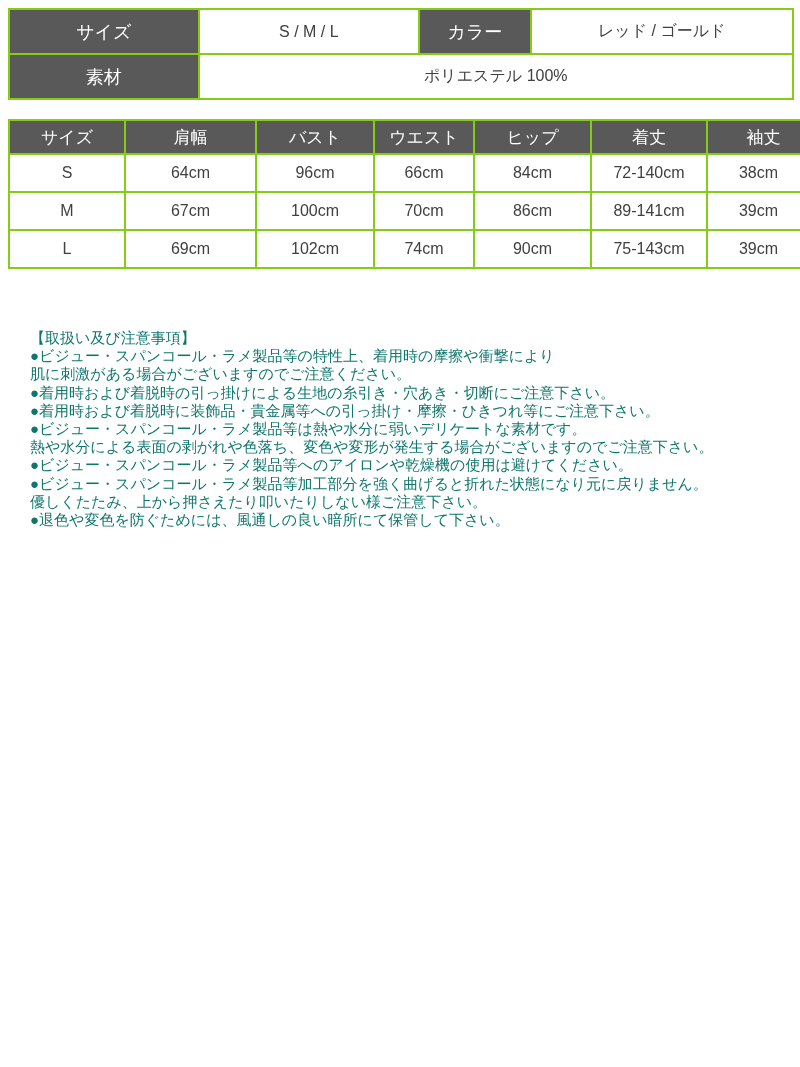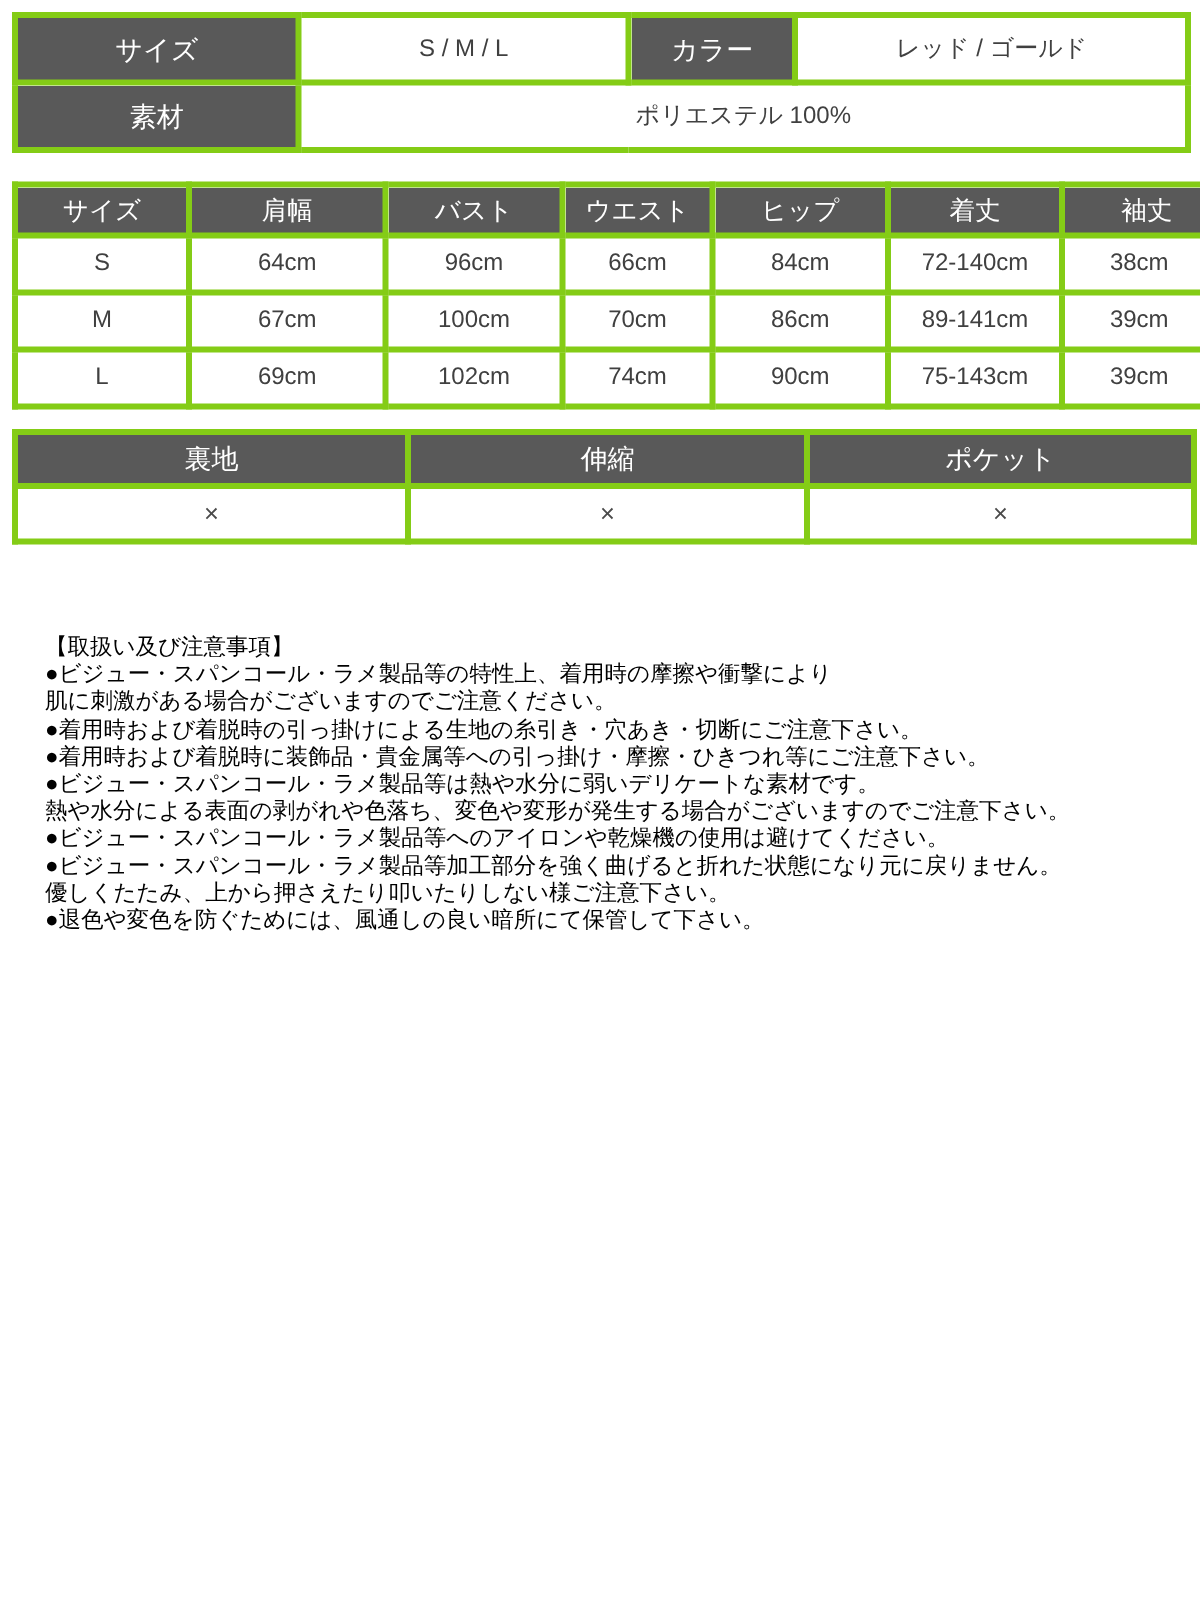--- a/index.html
+++ b/index.html
@@ -10,21 +10,21 @@
     color: #3d3d3d;
   }
   .page { padding: 8px; width: 800px; }
 
   table {
     border-collapse: collapse;
     table-layout: fixed;
     width: 786px;
   }
   td {
-    border: 4px solid #84cc16;
+    border: 2px solid #84cc16;
     text-align: center;
     vertical-align: middle;
     font-weight: normal;
     overflow: hidden;
     white-space: nowrap;
   }
   .dark {
     background: #595959;
     color: #ffffff;
     font-size: 18px;
@@ -71,21 +71,21 @@
   .col-b2 { width: 266px; }
   .col-b3 { width: 258px; }
 
   .mark { font-size: 17px; color: #4a4a4a; }
 
   
   .notes {
     margin-top: 60px;
     padding-left: 22px;
     padding-right: 10px;
-    color: #000000;
+    color: #0f766e;
     font-size: 15px;
     line-height: 18.2px;
   }
   .notes div { white-space: nowrap; }
 </style>
 </head>
 <body>
 
 <div class="page">
 
@@ -139,34 +139,20 @@
       <td class="light">102cm</td>
       <td class="light">74cm</td>
       <td class="light">90cm</td>
       <td class="light">75-143cm</td>
       <td class="light">39cm</td>
     </tr>
   </tbody>
     </table>
 
 
-  <table class="feat-b">
-    <tbody>
-        <tr class="hrow">
-      <td class="dark col-b1">裏地</td>
-      <td class="dark col-b2">伸縮</td>
-      <td class="dark col-b3">ポケット</td>
-    </tr>
-    <tr class="drow">
-      <td class="light mark">×</td>
-      <td class="light mark">×</td>
-      <td class="light mark">×</td>
-    </tr>
-  </tbody>
-    </table>
 
   <div class="notes">
     <div>【取扱い及び注意事項】</div>
     <div>●ビジュー・スパンコール・ラメ製品等の特性上、着用時の摩擦や衝撃により</div>
     <div>肌に刺激がある場合がございますのでご注意ください。</div>
     <div>●着用時および着脱時の引っ掛けによる生地の糸引き・穴あき・切断にご注意下さい。</div>
     <div>●着用時および着脱時に装飾品・貴金属等への引っ掛け・摩擦・ひきつれ等にご注意下さい。</div>
     <div>●ビジュー・スパンコール・ラメ製品等は熱や水分に弱いデリケートな素材です。</div>
     <div>熱や水分による表面の剥がれや色落ち、変色や変形が発生する場合がございますのでご注意下さい。</div>
     <div>●ビジュー・スパンコール・ラメ製品等へのアイロンや乾燥機の使用は避けてください。</div>

